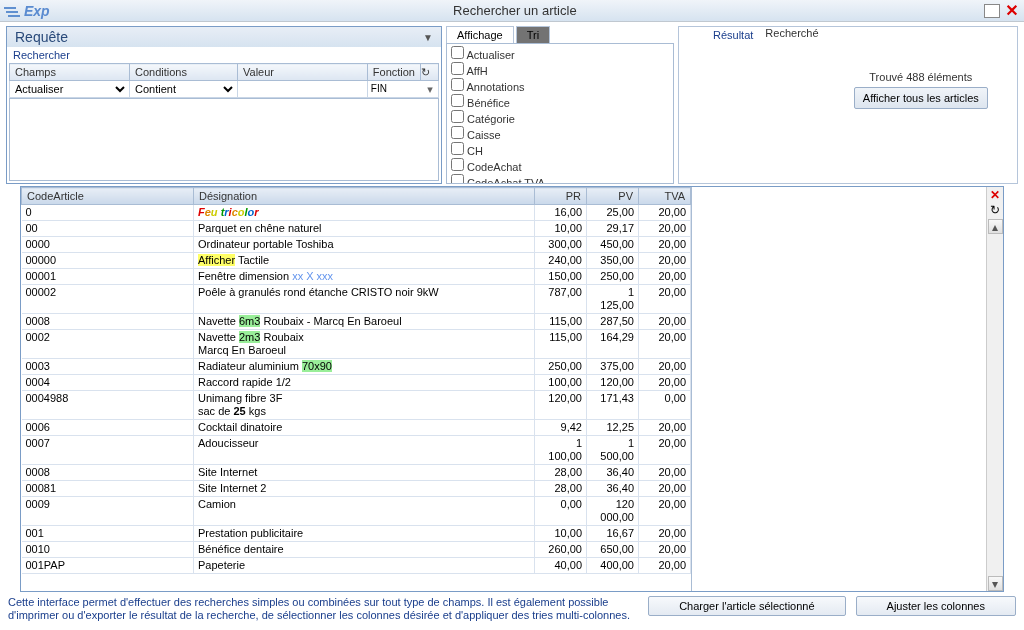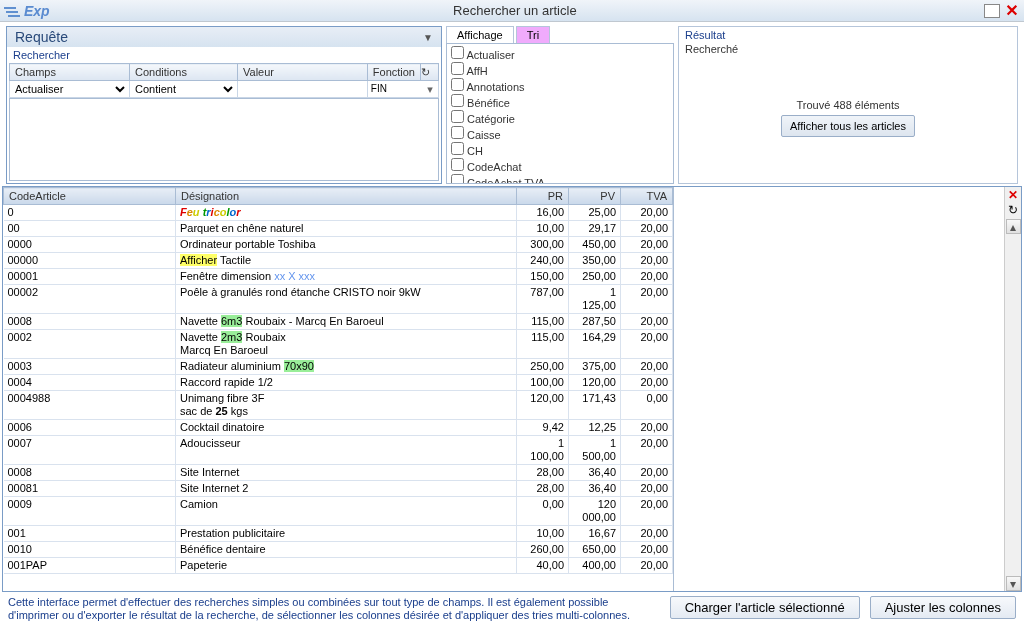--- a/index.html
+++ b/index.html
@@ -25,31 +25,31 @@
   .search-grid th { background: linear-gradient(#f4f7fb, #dce6f2); border: 1px solid #a9bcd4; font-weight: normal; font-size: 11px; text-align: left; padding: 2px 5px; color: #333; }
   .search-grid td { border: 1px solid #c9d6e6; padding: 1px; background: #fff; }
   .search-grid select { width: 100%; border: none; font-size: 11px; background: #fff; }
   .search-grid input { width: 100%; border: none; font-size: 11px; padding: 1px 3px; }
   .fin-cell { width: 34px; font-size: 10px; text-align: center; }
   .refresh-hd { width: 18px; text-align: center; padding: 0 !important; font-size: 12px; }
   .blank-area { border: 1px solid #a9bcd4; background: #fff; flex: 1; margin: 0 2px 2px 2px; }
   
   .affichage { width: 228px; display: flex; flex-direction: column; }
   .tabs { display: flex; font-size: 11px; }
-  .tab { padding: 2px 10px; border: 1px solid #b5c5da; border-bottom: none; background: #f0abfc; margin-right: 2px; }
+  .tab { padding: 2px 10px; border: 1px solid #b5c5da; border-bottom: none; background: #737373; margin-right: 2px; }
   .tab.active { background: #fff; }
   .checklist { border: 1px solid #a9bcd4; flex: 1; overflow-y: scroll; padding: 2px 4px; background: #fff; }
   .checklist label { display: block; font-size: 11px; padding: 0; line-height: 14px; color: #333; }
   
-  .resultat { flex: 1; display: flex; flex-direction: column; }
+  .resultat { flex: 1; display: flex; flex-direction: row; padding-left: 28px; }
   .resultat .body { flex: 1; display: flex; flex-direction: column; align-items: center; gap: 4px; padding-top: 44px; }
   .resultat .found { color: #333; text-align: center; font-size: 11px; }
   .resultat button { font-size: 11px; padding: 4px 8px; background: linear-gradient(#f0f4f9, #dde5ef); border: 1px solid #9aaec8; border-radius: 2px; cursor: pointer; }
   
-  .gridwrap { margin: 0 2px; border: 1px solid #7a9cc6; height: 406px; display: flex; }
+  .gridwrap { margin: 0 20px; border: 1px solid #7a9cc6; height: 406px; display: flex; }
   .datagrid { flex: 0 0 670px; overflow: hidden; position: relative; }
   .datagrid table { width: 100%; border-collapse: collapse; font-size: 11px; }
   .datagrid th { background: linear-gradient(#e8eef6, #c9d8ea); border: 1px solid #a9bcd4; font-weight: normal; text-align: left; padding: 2px 5px; color: #333; position: sticky; top: 0; }
   .datagrid th.num { text-align: right; }
   .datagrid td { border-right: 1px solid #d9e2ee; border-bottom: 1px solid #d9e2ee; padding: 1px 4px; vertical-align: top; line-height: 13px; }
   .datagrid td.num { text-align: right; }
   .datagrid tbody tr { background: #fff; }
   .col-code { width: 172px; }
   .col-pr, .col-pv, .col-tva { width: 52px; }
   
@@ -59,21 +59,21 @@
   .xred { color: #d00; font-weight: bold; }
   .sbarrow { background: linear-gradient(#f8f8f8,#e0e0e0); border: 1px solid #bbb; color: #555; margin-top: auto; }
   .sbarrow.up { margin-top: 0; }
   
   .hilite-y { background: #ffff66; }
   .hilite-g { background: #99ee99; }
   .txt-blue { color: #6495ed; }
   
   .footer { display: flex; align-items: flex-start; padding: 4px 8px; gap: 10px; }
   .footer .help { color: #1a3e8c; font-size: 11px; flex: 1; line-height: 13px; }
-  .footer button { font-size: 13px; padding: 3px 14px; background: linear-gradient(#f7f9fc, #e4eaf2); border: 1px solid #9aaec8; border-radius: 2px; cursor: pointer; white-space: nowrap; }
+  .footer button { font-size: 11px; padding: 3px 30px; background: linear-gradient(#f7f9fc, #e4eaf2); border: 1px solid #9aaec8; border-radius: 2px; cursor: pointer; white-space: nowrap; }
   
   .logo-lines { display: inline-block; width: 14px; height: 12px; position: relative; margin-right: 2px; }
   .logo-lines::before { content: ""; position: absolute; left: 0; top: 2px; width: 12px; height: 2px; background: #6090d0; box-shadow: 2px 4px 0 #6090d0, 4px 8px 0 #6090d0; }
 </style>
 </head>
 <body>
 
 <div class="titlebar">
   <span class="logo-lines"></span>
   <span class="logo">Exp</span>

